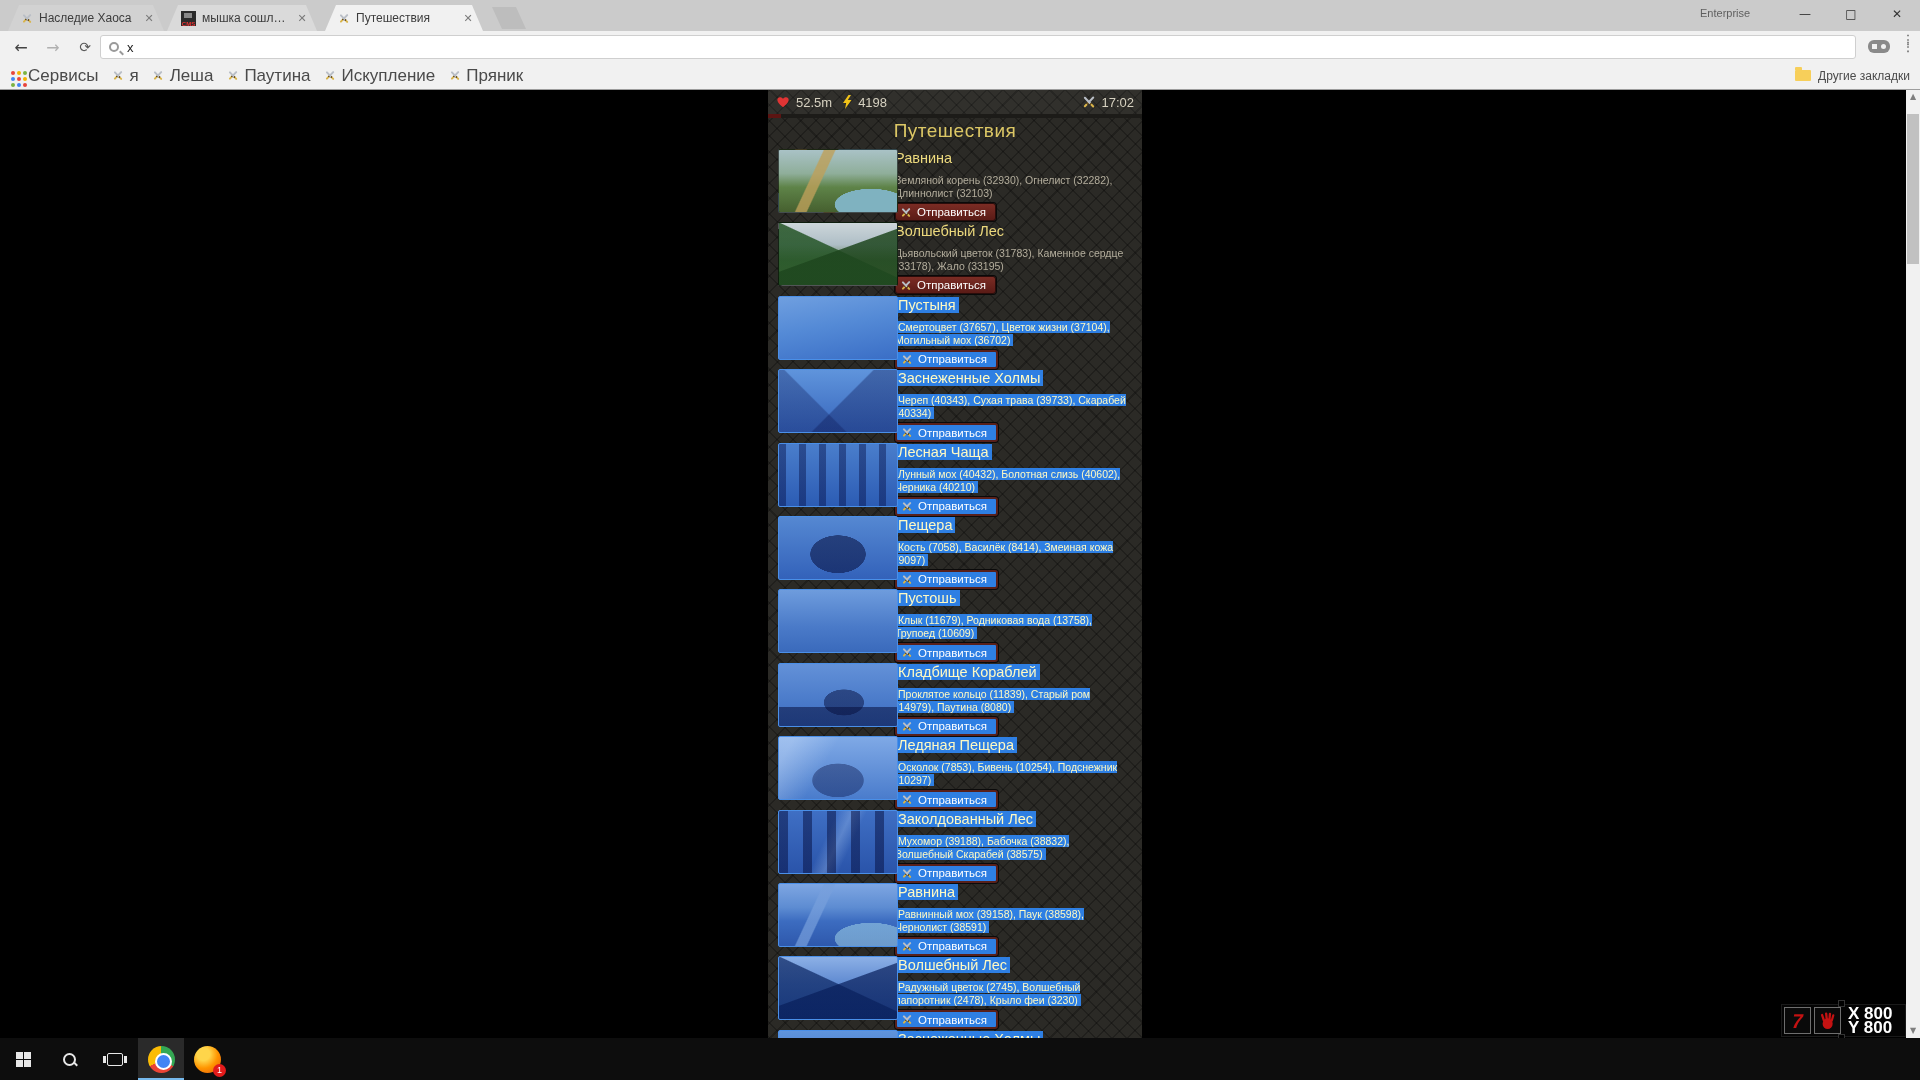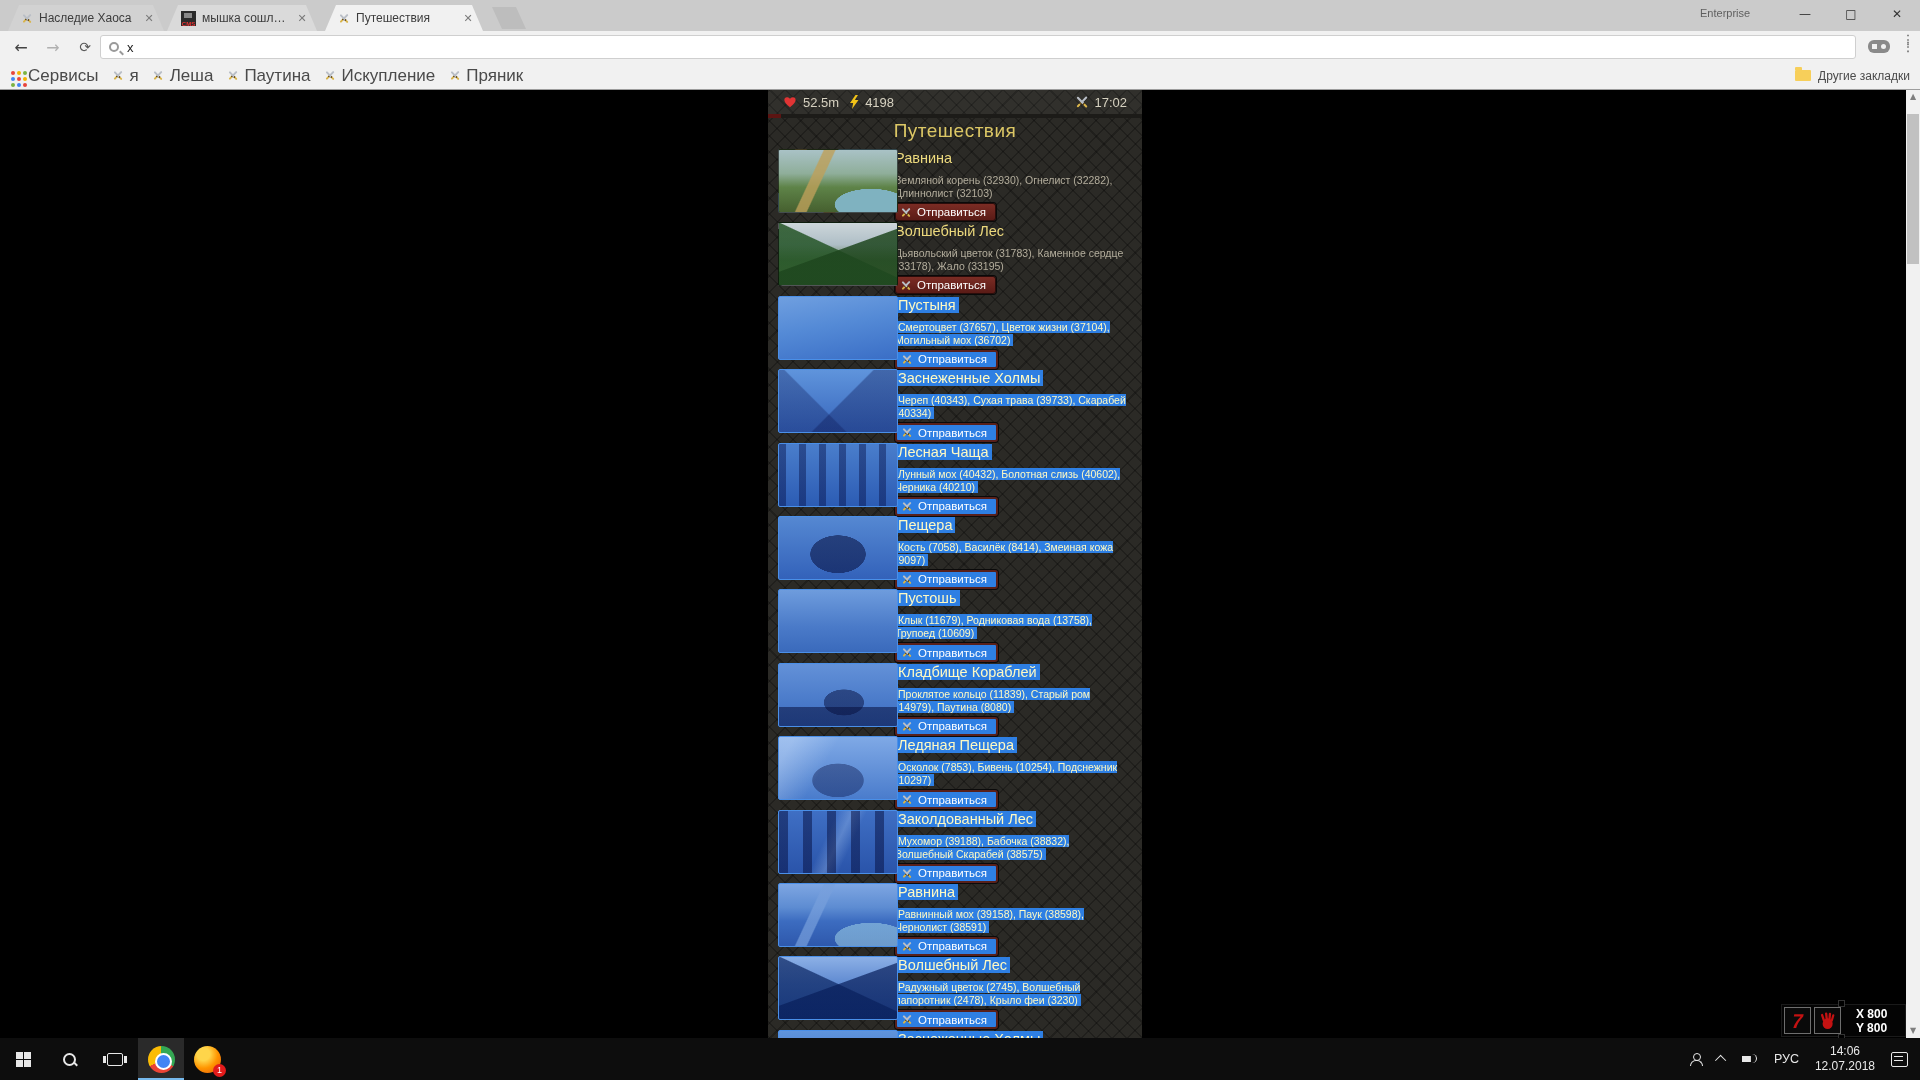--- a/index.html
+++ b/index.html
@@ -60,21 +60,21 @@
     font-size:6px; font-weight:bold; color:#e33; }
   .cmsicon::after { content:""; position:absolute; left:3px; top:2px; width:8px; height:5px; background:#888; }
 
   
   #content { position:absolute; left:0; top:90px; width:1920px; height:948px; background:#000; overflow:hidden; }
   #panel { position:absolute; left:768px; top:0; width:374px; height:948px;
     background-color:#2b2a26;
     background-image:repeating-linear-gradient(45deg,rgba(0,0,0,.25) 0 1.5px,transparent 1.5px 11px),
       repeating-linear-gradient(135deg,rgba(0,0,0,.25) 0 1.5px,transparent 1.5px 11px); }
   #statbar { position:absolute; left:0; top:0; width:100%; height:24px; display:flex; align-items:center;
-    padding:0 15px; gap:6px; color:#d6d1c0; font-size:13px; background:rgba(255,255,255,.03); }
+    padding:0 8px; gap:6px; color:#d6d1c0; font-size:13px; background:rgba(255,255,255,.03); }
   #statbar .right { margin-left:auto; display:flex; align-items:center; gap:5px; }
   #redstrip { position:absolute; left:0; top:24px; width:100%; height:4px; background:#1c1b18; }
   #redstrip i { display:block; width:13px; height:100%; background:#5c1412; }
   #panel-title { position:absolute; left:0; top:30px; width:100%; height:25px; text-align:center;
     color:#dcc765; font-size:19px; letter-spacing:.5px; }
 
   #cards { position:absolute; left:0; top:55px; width:100%; }
   .card { position:relative; height:73.4px; padding:4px 0 0 0; }
   .thumb { position:absolute; left:10px; top:4px; width:120px; height:64px; border-radius:2px;
     border:1px solid rgba(0,0,0,.6); }
@@ -136,21 +136,21 @@
   #scrollbar { position:absolute; left:1906px; top:90px; width:14px; height:948px; background:#f1f1f1; }
   #scrollbar .arr { position:absolute; left:0; width:14px; height:14px; color:#7f7f7f; font-size:8px;
     text-align:center; line-height:14px; font-family:"DejaVu Sans",sans-serif; }
   #sb-thumb { position:absolute; left:1px; top:24px; width:12px; height:150px; background:#c1c1c1; }
 
   
   #overlay { position:absolute; left:1781px; top:1004px; width:125px; height:33px; background:#040404;
     border:1px solid #1a1a1a; display:flex; align-items:center; gap:3px; padding:2px; }
   #overlay .cell { width:27px; height:27px; background:#0a0a0a; border:1px solid #6e6e6e;
     display:flex; align-items:center; justify-content:center; }
-  #overlay .coords { margin-left:12px; color:#fff; font-size:12px; line-height:14px; font-weight:bold; }
+  #overlay .coords { margin-left:4px; color:#fff; font-size:17px; line-height:14px; font-weight:bold; }
   .rune { color:#c41212; font-size:20px; font-weight:bold; transform:skewX(-12deg); line-height:20px; }
   .handle { position:absolute; width:7px; height:7px; background:#000; border:1px solid #333; }
   .h-t { left:56px; top:-5px; } .h-b { left:56px; bottom:-5px; }
 
   
   #taskbar { position:absolute; left:0; top:1038px; width:1920px; height:42px; background:#0d0d0d;
     display:flex; align-items:stretch; color:#e8e8e8; }
   .tb-cell { width:46px; display:flex; align-items:center; justify-content:center; position:relative; }
   .tb-cell.active { background:#2a2a2a; box-shadow:inset 0 -2px 0 #76b9ed; }
   .winlogo { width:15px; height:15px; display:grid; grid-template-columns:7px 7px; grid-template-rows:7px 7px; gap:1px; }
@@ -465,24 +465,13 @@
   <div class="tb-cell">
     <span class="tv"></span>
   </div>
   <div class="tb-cell active">
     <span class="chrome-ball"></span>
   </div>
   <div class="tb-cell">
     <span class="ffball"></span>
     <span class="badge">1</span>
   </div>
-  <div id="tray">
-    <span class="person"></span>
-    <span class="caret"></span>
-    <span class="speaker"></span>
-    <span class="lang">РУС</span>
-    <span class="clock">
-      <div>14:06</div>
-      <div>12.07.2018</div>
-    </span>
-    <span class="actioncenter"></span>
-  </div>
 </div>
 
 </body></html>

